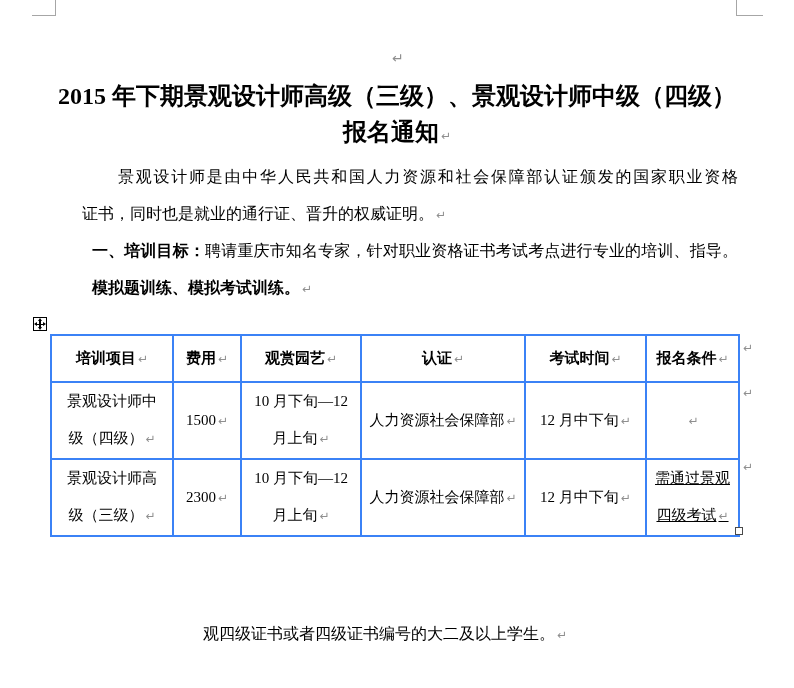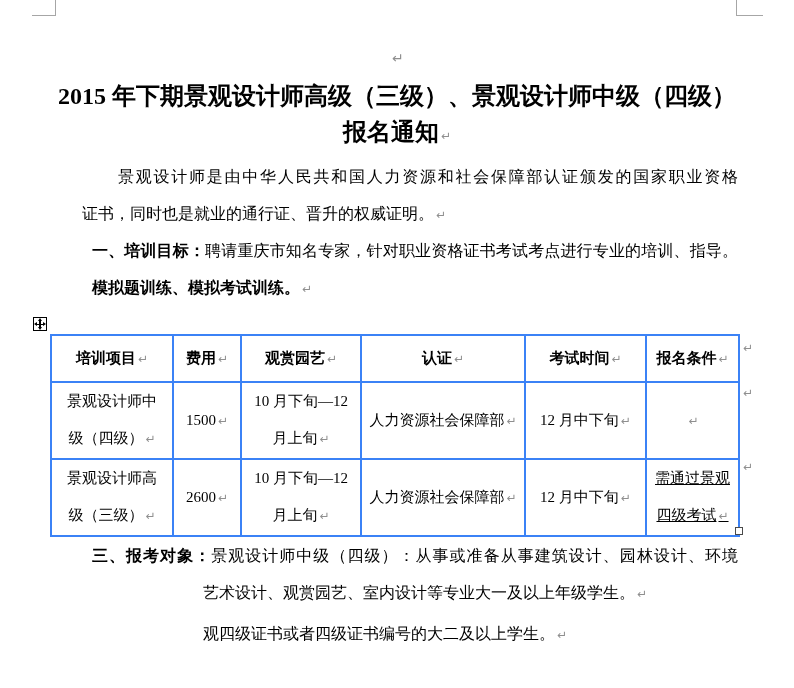--- a/index.html
+++ b/index.html
@@ -117,37 +117,33 @@
     <tr class="r1">
       <td><span class="cellwrap w96"><span>景观设计师中级（四级）</span><span class="pilcrow">↵</span></span></td>
       <td><span>1500</span><span class="pilcrow">↵</span></td>
       <td><span class="cellwrap w104"><span>10 月下旬—12 月上旬</span><span class="pilcrow">↵</span></span></td>
       <td><span>人力资源社会保障部</span><span class="pilcrow">↵</span></td>
       <td><span>12 月中下旬</span><span class="pilcrow">↵</span></td>
       <td><span></span><span class="pilcrow">↵</span></td>
     </tr>
     <tr class="r2">
       <td><span class="cellwrap w96"><span>景观设计师高级（三级）</span><span class="pilcrow">↵</span></span></td>
-      <td><span>2600</span><span class="pilcrow">↵</span></td>
+      <td><span>2300</span><span class="pilcrow">↵</span></td>
       <td><span class="cellwrap w104"><span>10 月下旬—12 月上旬</span><span class="pilcrow">↵</span></span></td>
       <td><span>人力资源社会保障部</span><span class="pilcrow">↵</span></td>
       <td><span>12 月中下旬</span><span class="pilcrow">↵</span></td>
       <td><span class="cellwrap w80"><span>需通过景观四级考试</span><span class="pilcrow">↵</span></span></td>
     </tr>
   </tbody>
     </table>
 
   <span class="rowend pilcrow" style="top:341px;">↵</span>
   <span class="rowend pilcrow" style="top:386px;">↵</span>
   <span class="rowend pilcrow" style="top:460px;">↵</span>
 
   <div class="resize-handle"></div>
 
-  <div class="para p-target">
-    <div class="fill"><b>三、报考对象：</b><span>景观设计师中级（四级）：从事或准备从事建筑设计、园林设计、环境</span></div>
-    <div class="l2"><span>艺术设计、观赏园艺、室内设计等专业大一及以上年级学生。</span><span class="pilcrow">↵</span></div>
-  </div>
 
   <div class="para p-adv">
     <div><span>观四级证书或者四级证书编号的大二及以上学生。</span><span class="pilcrow">↵</span></div>
   </div>
 
 </div>
 
 </body></html>

